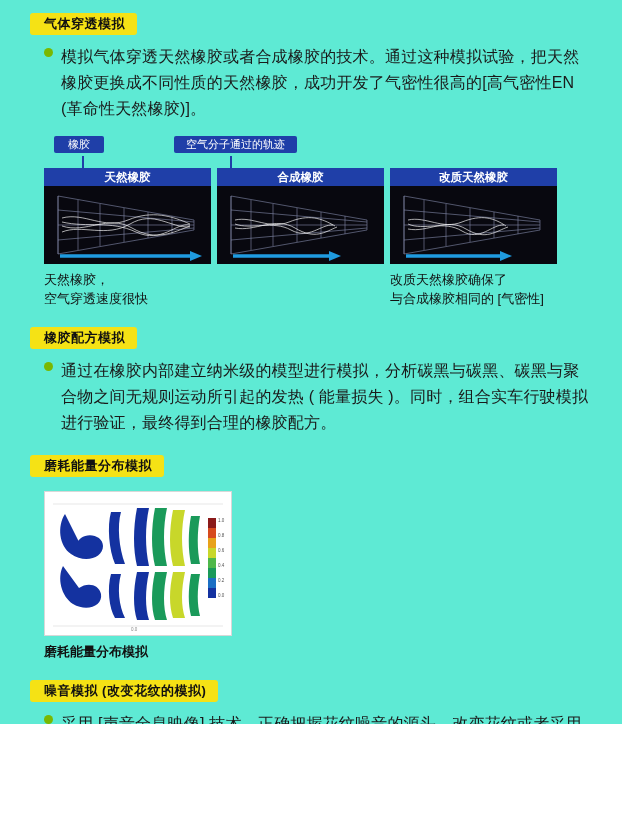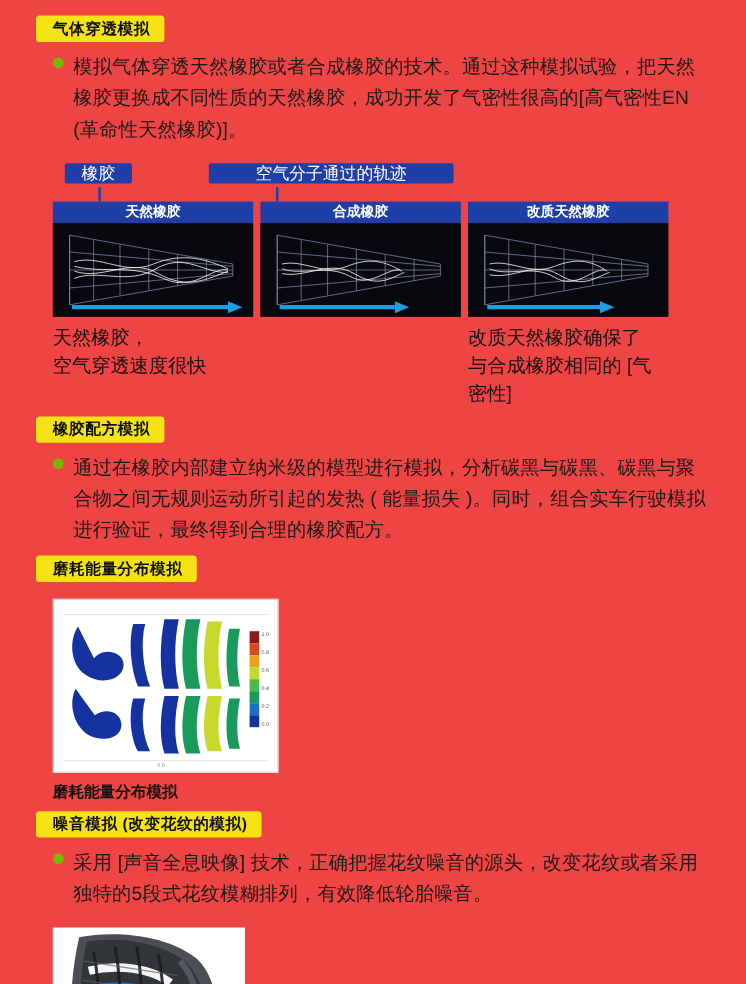--- a/index.html
+++ b/index.html
@@ -4,23 +4,23 @@
 <style>
   * { box-sizing: border-box; }
   html, body {
     margin: 0; padding: 0;
     width: 622px; height: 820px;
     background: #ffffff;
     font-family: "Liberation Sans", "DejaVu Sans", sans-serif;
   }
   .page {
     position: relative;
-    width: 622px; height: 820px;
+    width: 622px; height: 724px;
     overflow: hidden;
-    background: #ef4444;
+    background: #5eead4;
   }
 
   
   .head-bar {
     display: inline-block;
     background: #f5e215;
     color: #111;
     font-size: 13px;
     font-weight: bold;
     line-height: 22px;
@@ -48,29 +48,29 @@
     color: #1a1a1a;
     letter-spacing: 0.2px;
   }
 
   
   .fig-gas { position: relative; margin: 14px 0 0 44px; width: 515px; }
   .tag {
     display: inline-block;
     background: #1f3fa8;
     color: #fff;
-    font-size: 14px;
+    font-size: 11px;
     line-height: 17px;
     padding: 0 14px;
     border-radius: 2px;
     text-align: center;
   }
   .tagrow { position: relative; height: 20px; }
   .tag-rubber { position: absolute; left: 10px; top: 0; }
-  .tag-path   { position: absolute; left: 130px; top: 0; padding: 0 39px; }
+  .tag-path   { position: absolute; left: 130px; top: 0; padding: 0 12px; }
 
   .connectors { position: relative; height: 12px; }
   .conn {
     position: absolute;
     width: 2px; background: #1f3fa8; top: 0; height: 12px;
   }
   .conn-l { left: 38px; }
   .conn-r { left: 186px; }
 
   .panels { display: flex; gap: 6px; }
@@ -83,21 +83,21 @@
     text-align: center;
     font-weight: bold;
   }
   .panel-img {
     position: relative;
     height: 78px;
     background: #0a0a12;
     overflow: hidden;
   }
   .panel-caption {
-    font-size: 16px;
+    font-size: 13px;
     line-height: 1.45;
     color: #111;
     padding-top: 7px;
     white-space: pre-line;
   }
 
   
   .fig-wear {
     margin: 14px 0 0 44px;
     width: 188px; height: 145px;
@@ -115,21 +115,21 @@
 
   
   .fig-tire {
     margin: 14px 0 0 44px;
     width: 160px; height: 145px;
     position: relative;
     overflow: hidden;
     background: #fff;
   }
 
-  .sec { margin-top: 7px; }
+  .sec { margin-top: 19px; }
   .sec-first { margin-top: 13px; }
 </style>
 </head>
 <body>
 
 <div class="page">
 
   <div class="head-wrap sec-first">
     <span class="head-bar">气体穿透模拟</span>
   </div>

